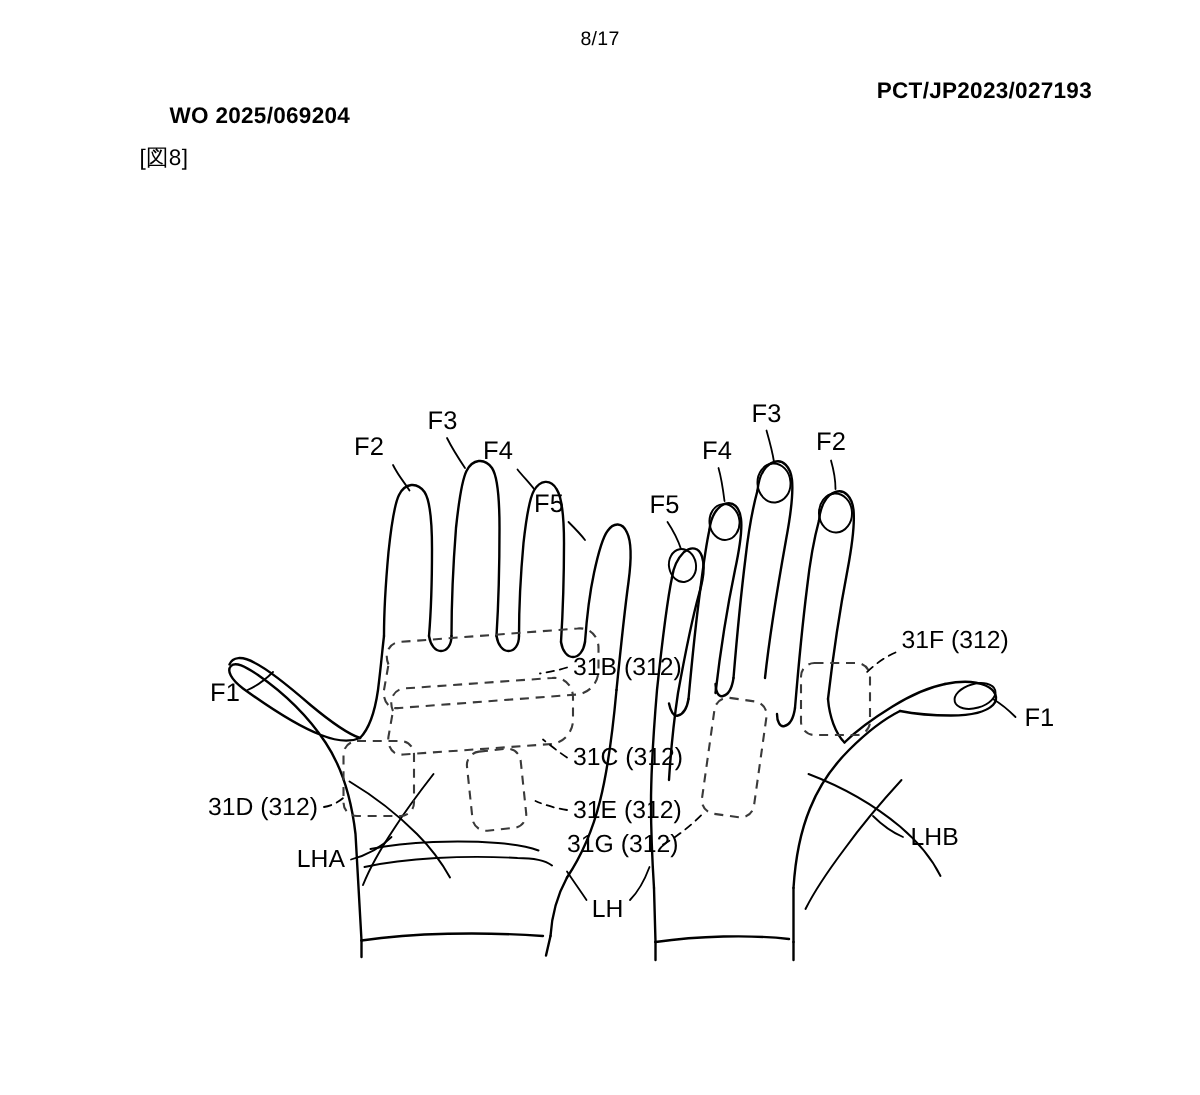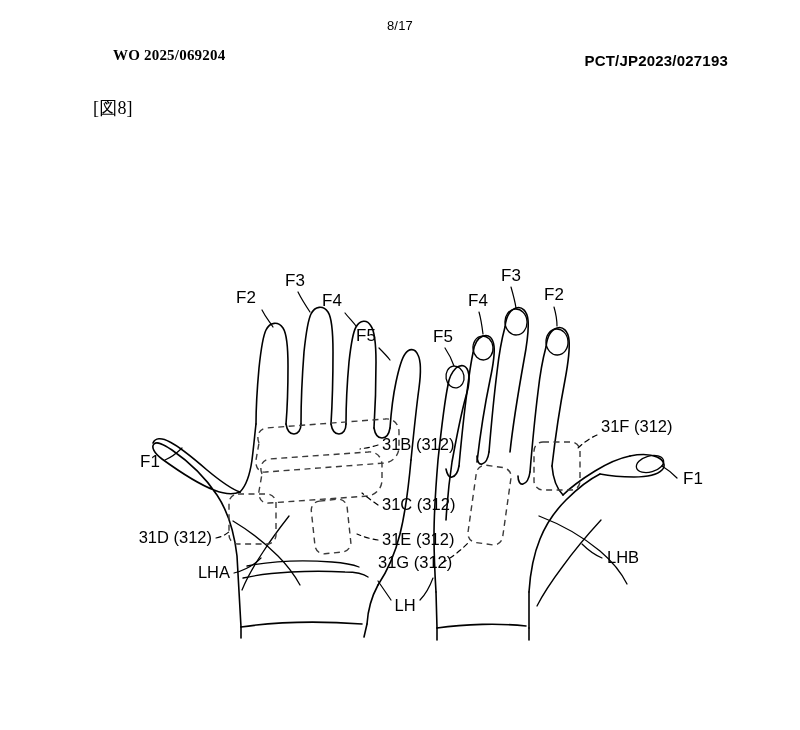--- a/index.html
+++ b/index.html
@@ -25,42 +25,40 @@
     position: absolute;
     top: 18px;
     left: 0;
     width: 800px;
     text-align: center;
     font-size: 13px;
     letter-spacing: 0.2px;
   }
   .hdr-left {
     position: absolute;
-    top: 47px;
+    top: 69px;
     left: 113px;
     font-size: 15px;
     font-weight: bold;
     letter-spacing: 0.2px;
-    font-family: Liberation Serif, serif;
   }
   .hdr-right {
     position: absolute;
     top: 52px;
     right: 72px;
     font-size: 15px;
     font-weight: bold;
     letter-spacing: 0.2px;
   }
   .fig-label {
     position: absolute;
     top: 96px;
     left: 93px;
-    font-size: 18px;
+    font-size: 15px;
     letter-spacing: 0.2px;
-    font-family: Liberation Serif, serif;
   }
   .drawing {
     position: absolute;
     left: 0;
     top: 0;
     width: 800px;
     height: 730px;
   }
   svg { display: block; }
   .ol {

